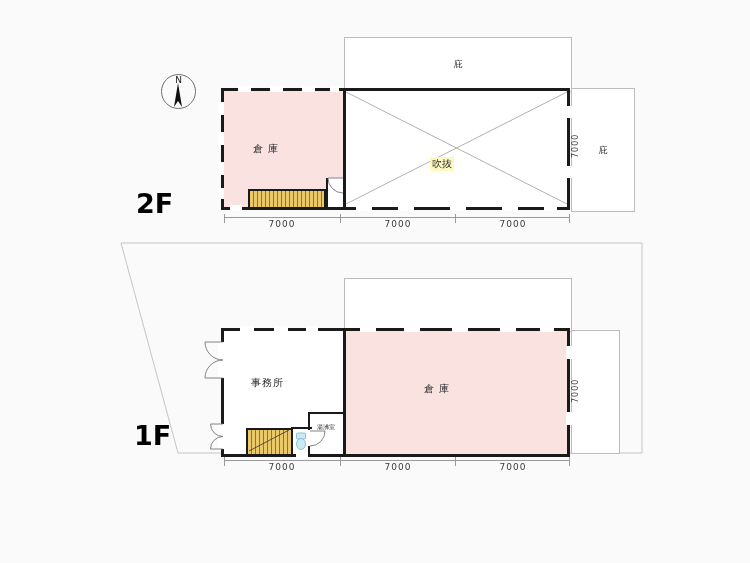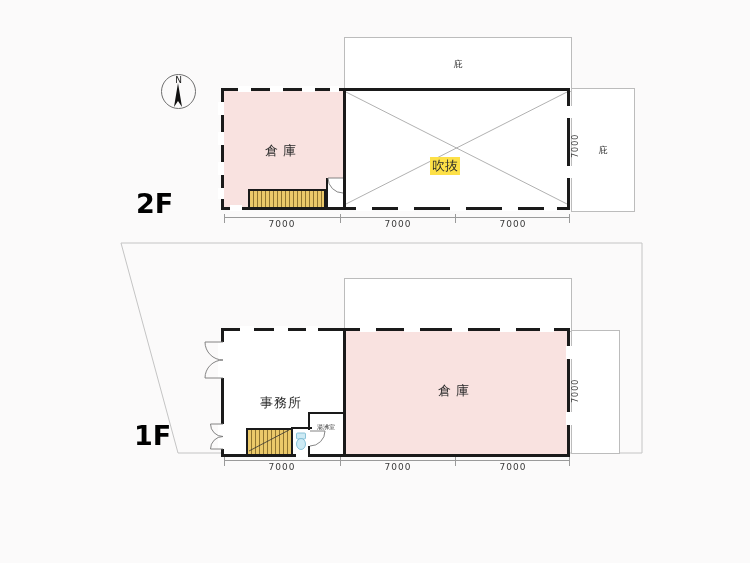--- a/index.html
+++ b/index.html
@@ -14,40 +14,40 @@
   .canopy{
     position:absolute;border:1px solid #bcbcbc;background:#ffffff;z-index:1;
     display:flex;align-items:center;justify-content:center;
   }
   .canopy-label{font-size:9px;color:#333;}
   .shell{
     position:absolute;border:3px solid #1a1a1a;background:#ffffff;z-index:2;box-sizing:border-box;
   }
   .pink{background:#f9e2e0;}
   .iwall{background:#1a1a1a;}
-  .rm{font-size:13px;color:#2b2b2b;white-space:nowrap;text-align:center;}
+  .rm{font-size:10px;color:#2b2b2b;white-space:nowrap;}
   .ls2{letter-spacing:5px;margin-right:-5px;}
-  .ls3{letter-spacing:1px;margin-top:18px;}
+  .ls3{letter-spacing:1px;}
   .stairs{
     background:repeating-linear-gradient(90deg,#ebc96a 0 3px,#8f7430 3px 4px);
     border-top:2px solid #1a1a1a;border-left:2px solid #1a1a1a;box-sizing:border-box;
   }
   .stairs.r{border-right:2px solid #1a1a1a;}
   .gap{position:absolute;background:#ffffff;z-index:3;}
   .wallseg{position:absolute;background:#1a1a1a;}
   .dimbar{position:absolute;border-top:1px solid #9a9a9a;z-index:2;}
   .tick{position:absolute;top:-4px;width:1px;height:9px;background:#9a9a9a;}
   .dimlabel{position:absolute;width:60px;text-align:center;font-size:9px;color:#3a3a3a;letter-spacing:1px;z-index:2;}
   .dimv{position:absolute;width:22px;height:12px;text-align:center;font-size:8px;color:#3a3a3a;
         transform:rotate(-90deg);transform-origin:center;z-index:2;letter-spacing:1px;}
   .floor-label{position:absolute;font-size:27px;font-weight:700;color:#000;z-index:5;}
   .caption{position:absolute;font-size:21px;font-weight:600;color:#161616;letter-spacing:1px;z-index:5;}
   .compass-circle{position:absolute;width:33px;height:33px;border:1px solid #6f6f6f;border-radius:50%;z-index:1;}
   .compass-n{position:absolute;left:0;right:0;top:0;text-align:center;font-size:9px;color:#222;}
-  .void-label{position:absolute;background:#fde047;padding:0 2px;z-index:5;}
+  .void-label{position:absolute;background:#fef9c3;padding:0 2px;z-index:5;}
   .roomlabel{position:absolute;}
   .vest{position:absolute;background:#fff;border-left:2px solid #1a1a1a;box-sizing:border-box;}
 </style>
 </head>
 <body>
 
 <div class="canvas">
 
   <svg id="svg-under" class="layer">
     <polygon points="121,243 642,243 642,453 178,453" fill="none" stroke="#c4c4c4" stroke-width="1"></polygon>

